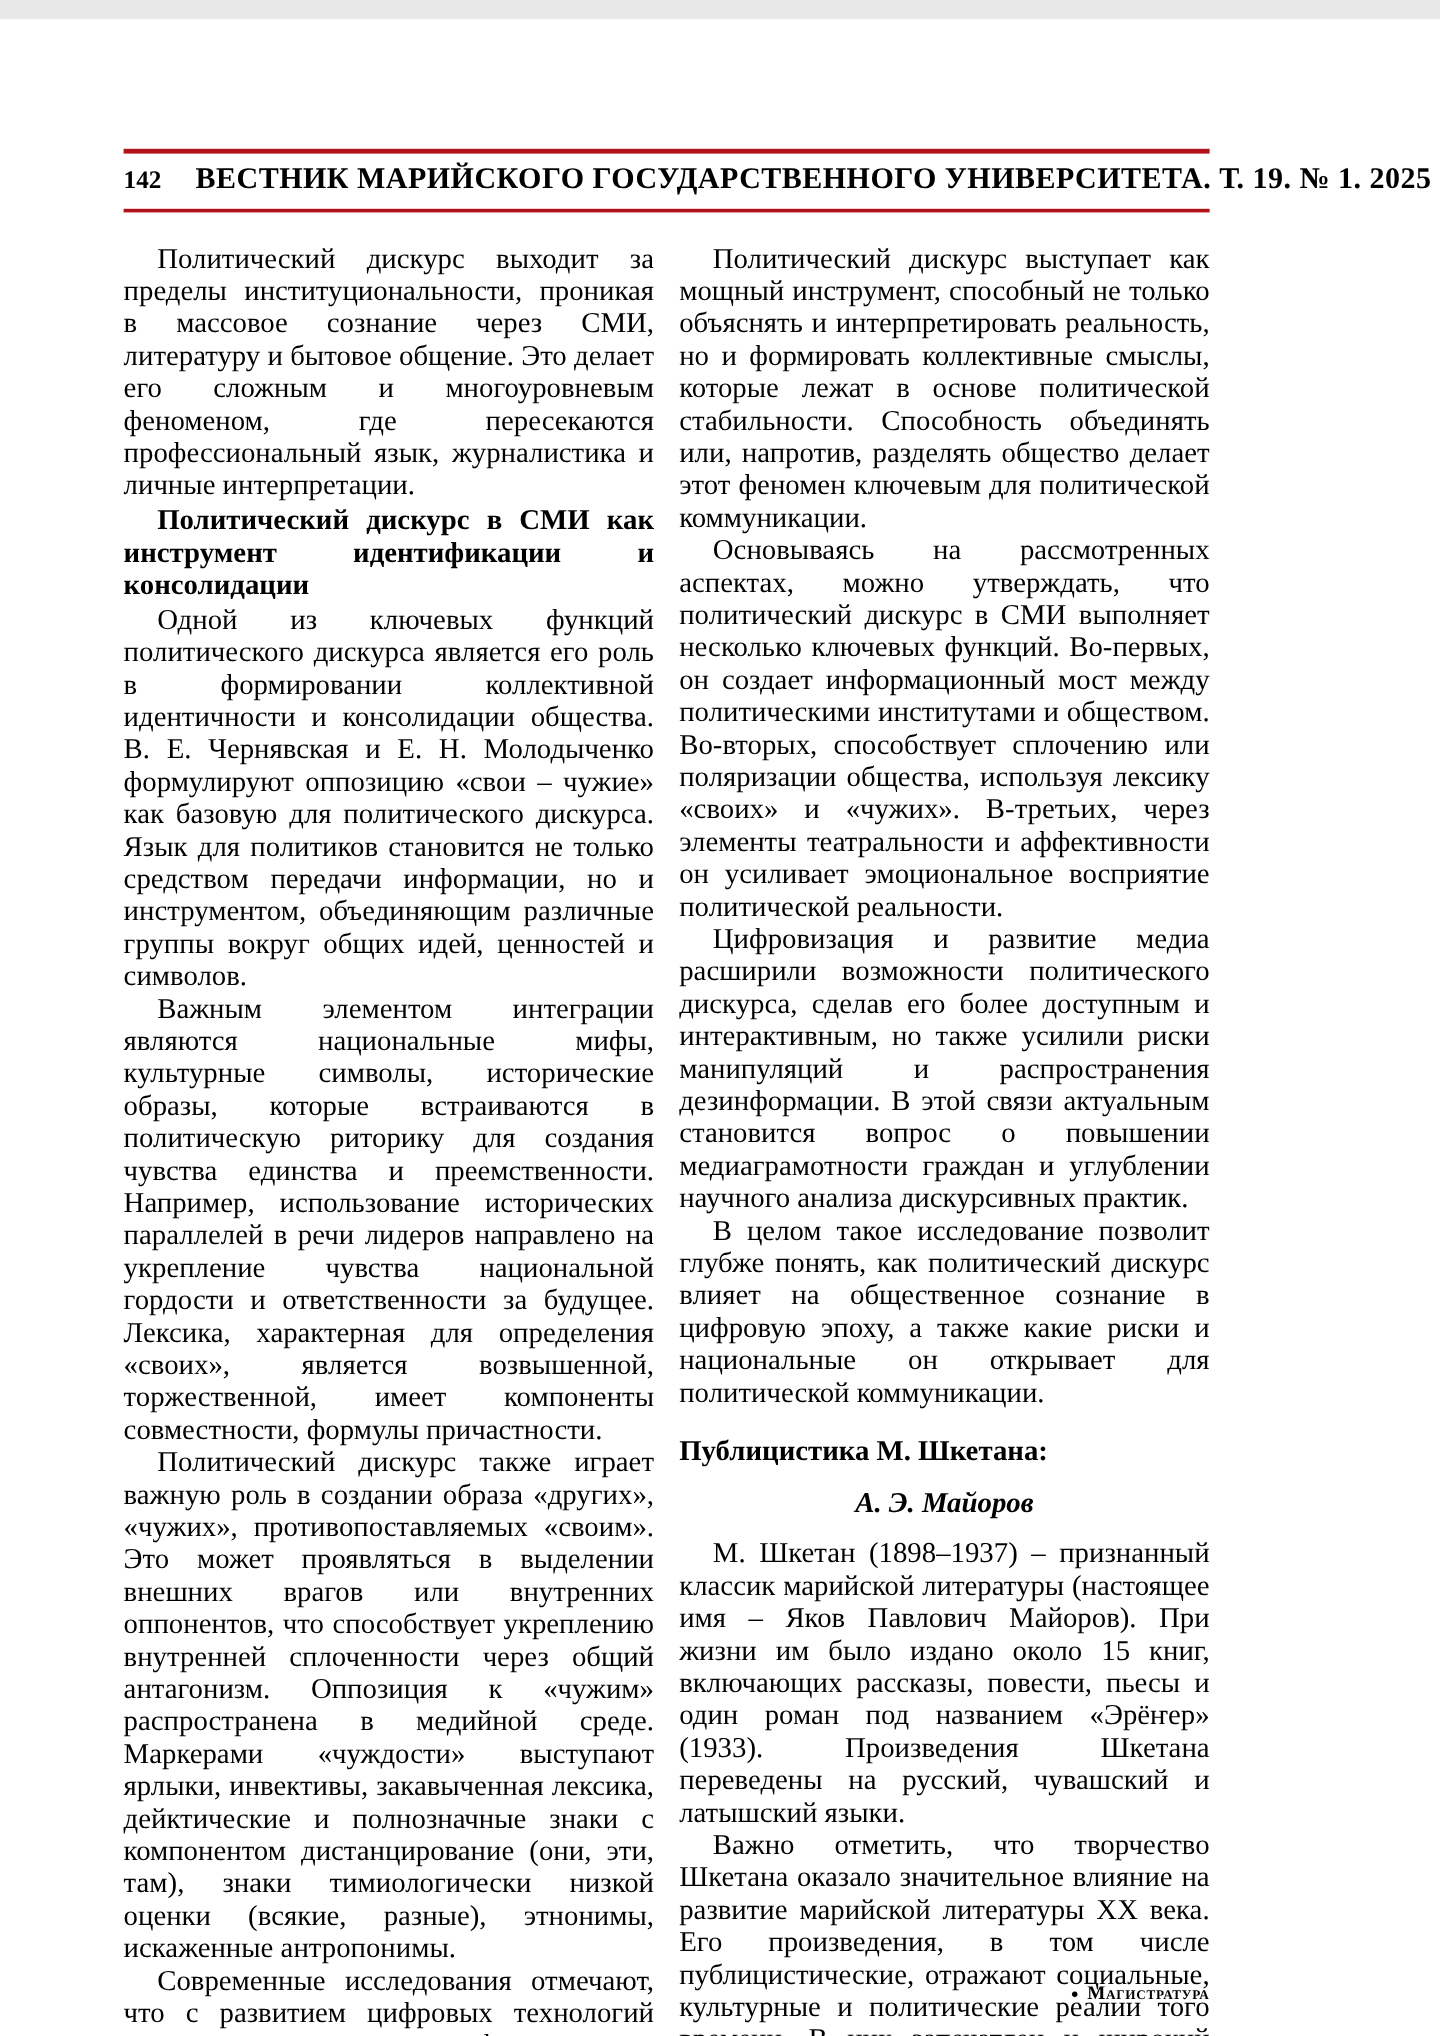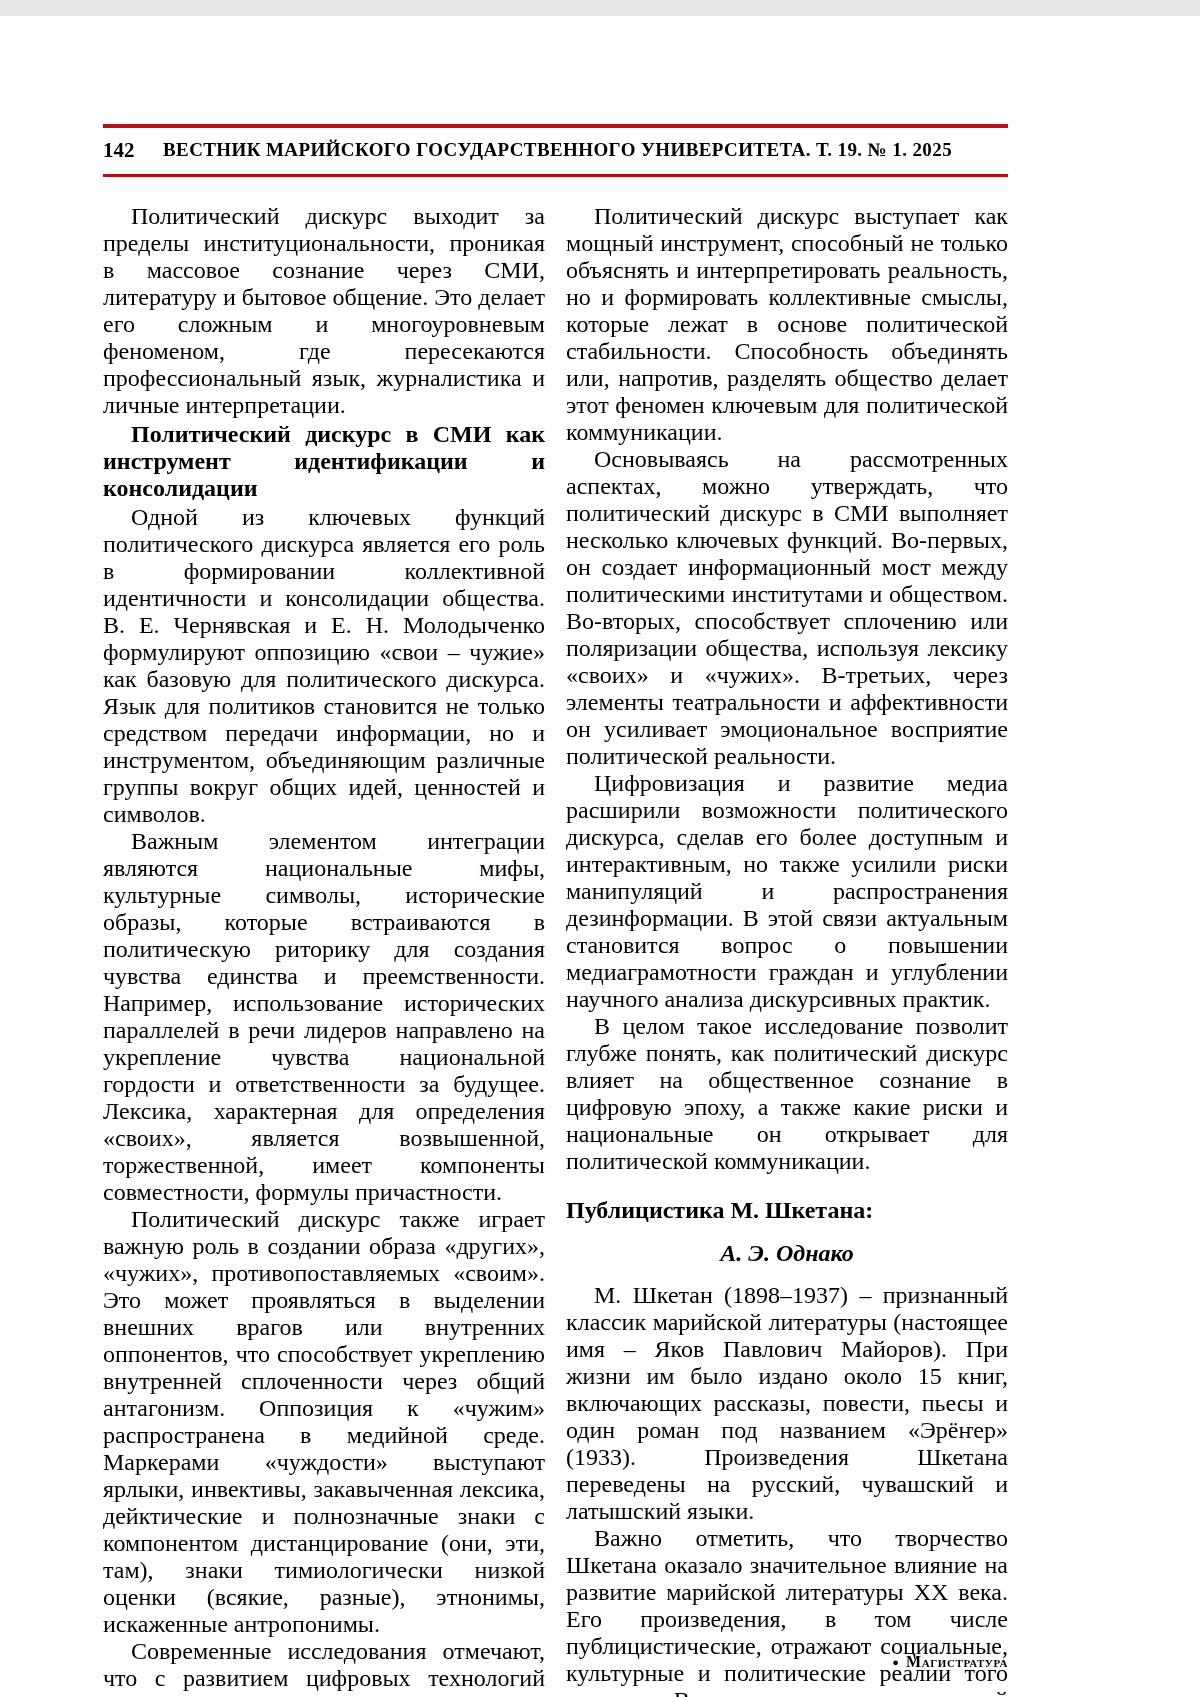--- a/index.html
+++ b/index.html
@@ -20,21 +20,21 @@
   .header-row {
     position:relative;
     height:44px;
     display:flex; align-items:center; justify-content:center;
   }
   .page-number {
     position:absolute; left:0; top:50%; transform:translateY(-50%);
     font-weight:bold; font-size:21px;
   }
   .header-title {
-    font-weight:bold; font-size:19px; letter-spacing:0.4px;
+    font-weight:bold; font-size:25px; letter-spacing:0.4px;
     text-align:right; width:100%; padding:0 60px;
     white-space:nowrap;
   }
   .columns {
     display:flex; gap:21px; margin-top:26px;
   }
   .col { width:442px; font-size:24px; line-height:27px; }
   .para {
     text-align:justify;
     text-indent:28px;
@@ -92,21 +92,21 @@
       <p class="para">Политический дискурс также играет важную роль в создании образа «других», «чужих», противопоставляемых «своим». Это может проявляться в выделении внешних врагов или внутренних оппонентов, что способствует укреплению внутренней сплоченности через общий антагонизм. Оппозиция к «чужим» распространена в медийной среде. Маркерами «чуждости» выступают ярлыки, инвективы, закавыченная лексика, дейктические и полнозначные знаки с компонентом дистанцирование (они, эти, там), знаки тимиологически низкой оценки (всякие, разные), этнонимы, искаженные антропонимы.</p>
       <p class="para">Современные исследования отмечают, что с развитием цифровых технологий возможности для идентификационного потенциала политического дискурса значительно расширились. Через социальные сети и другие онлайн-платформы политики могут обращаться к конкретным аудиториям, адаптируя риторику под их запросы и ценности. Это позволяет создавать ощущение персонализированной коммуникации.</p>
     </div>
 
     <div class="col">
       <p class="para">Политический дискурс выступает как мощный инструмент, способный не только объяснять и интерпретировать реальность, но и формировать коллективные смыслы, которые лежат в основе политической стабильности. Способность объединять или, напротив, разделять общество делает этот феномен ключевым для политической коммуникации.</p>
       <p class="para">Основываясь на рассмотренных аспектах, можно утверждать, что политический дискурс в СМИ выполняет несколько ключевых функций. Во-первых, он создает информационный мост между политическими институтами и обществом. Во-вторых, способствует сплочению или поляризации общества, используя лексику «своих» и «чужих». В-третьих, через элементы театральности и аффективности он усиливает эмоциональное восприятие политической реальности.</p>
       <p class="para">Цифровизация и развитие медиа расширили возможности политического дискурса, сделав его более доступным и интерактивным, но также усилили риски манипуляций и распространения дезинформации. В этой связи актуальным становится вопрос о повышении медиаграмотности граждан и углублении научного анализа дискурсивных практик.</p>
       <p class="para">В целом такое исследование позволит глубже понять, как политический дискурс влияет на общественное сознание в цифровую эпоху, а также какие риски и национальные он открывает для политической коммуникации.</p>
       <div class="center-heading heading-top">Публицистика М. Шкетана:</div>
-      <div class="author-line">А. Э. Однако</div>
+      <div class="author-line">А. Э. Майоров</div>
       <p class="para">М. Шкетан (1898–1937) – признанный классик марийской литературы (настоящее имя – Яков Павлович Майоров). При жизни им было издано около 15 книг, включающих рассказы, повести, пьесы и один роман под названием «Эрёҥер» (1933). Произведения Шкетана переведены на русский, чувашский и латышский языки.</p>
       <p class="para">Важно отметить, что творчество Шкетана оказало значительное влияние на развитие марийской литературы XX века. Его произведения, в том числе публицистические, отражают социальные, культурные и политические реалии того времени. В них запечатлен и широкий спектр художественных исканий молодой литературы. Однако основной исследовательский пафос критических статей</p>
     </div>
 
   </div>
 
   <div class="footer">
     <span class="bullet">●</span>
     <span class="label">Магистратура</span>
   </div>

